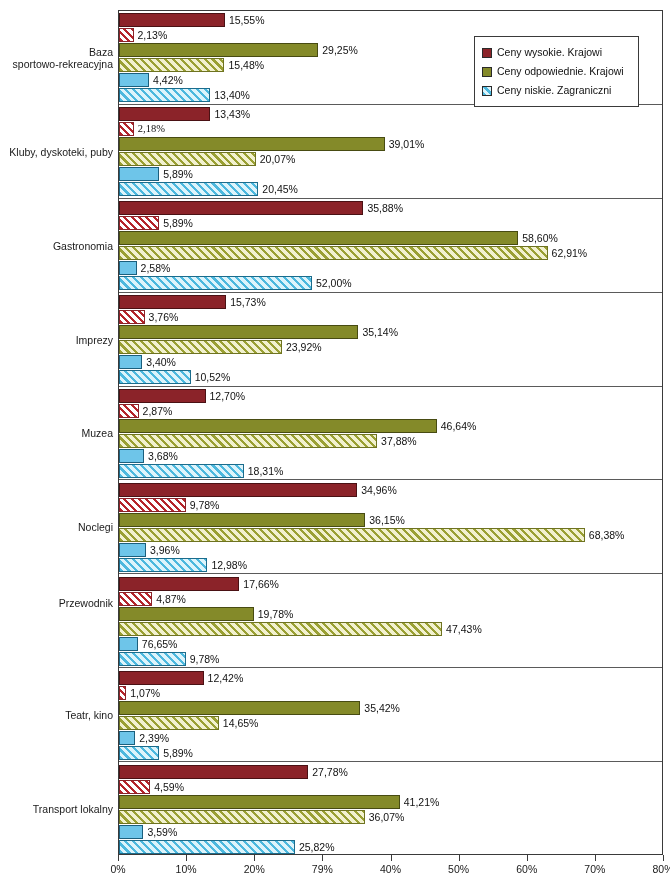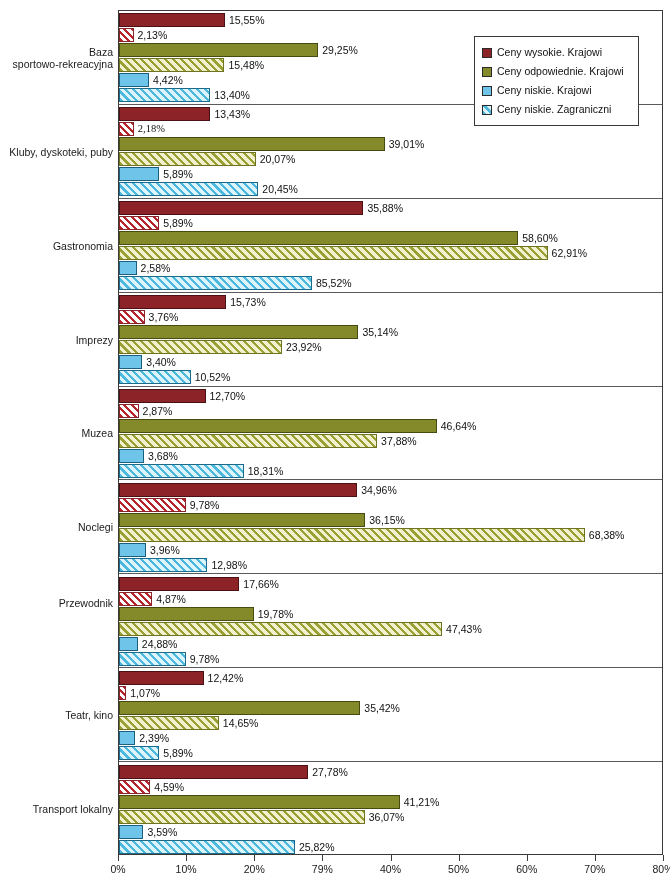--- a/index.html
+++ b/index.html
@@ -244,21 +244,21 @@
         <div class="bar-line" style="top: 47.4444px;">
           <div class="bar s3" title="Ceny odpowiednie. Zagraniczni: 62,91%" style="width: 428.574px;"></div>
           <span class="bar-value" style="left: 428.574px;">62,91%</span>
         </div>
         <div class="bar-line" style="top: 62.4444px;">
           <div class="bar s4" title="Ceny niskie. Krajowi: 2,58%" style="width: 17.5763px;"></div>
           <span class="bar-value" style="left: 17.5763px;">2,58%</span>
         </div>
         <div class="bar-line" style="top: 77.4444px;">
           <div class="bar s5" title="Ceny niskie. Zagraniczni: 28,33%" style="width: 192.998px;"></div>
-          <span class="bar-value" style="left: 192.998px;">85,52%</span>
+          <span class="bar-value" style="left: 192.998px;">52,00%</span>
         </div>
       </div>
       <div class="cat-row" style="top: 281.667px; height: 93.8889px;">
         <div class="cat-label" style="top: 40.9444px;">Imprezy</div>
         <div class="bar-line" style="top: 2.44444px;">
           <div class="bar s0" title="Ceny wysokie. Krajowi: 15,73%" style="width: 107.161px;"></div>
           <span class="bar-value" style="left: 107.161px;">15,73%</span>
         </div>
         <div class="bar-line" style="top: 17.4444px;">
           <div class="bar s1" title="Ceny wysokie. Zagraniczni: 3,76%" style="width: 25.615px;"></div>
@@ -348,21 +348,21 @@
         <div class="bar-line" style="top: 32.4444px;">
           <div class="bar s2" title="Ceny odpowiednie. Krajowi: 19,78%" style="width: 134.751px;"></div>
           <span class="bar-value" style="left: 134.751px;">19,78%</span>
         </div>
         <div class="bar-line" style="top: 47.4444px;">
           <div class="bar s3" title="Ceny odpowiednie. Zagraniczni: 47,43%" style="width: 323.117px;"></div>
           <span class="bar-value" style="left: 323.117px;">47,43%</span>
         </div>
         <div class="bar-line" style="top: 62.4444px;">
           <div class="bar s4" title="Ceny niskie. Krajowi: 2,76%" style="width: 18.8025px;"></div>
-          <span class="bar-value" style="left: 18.8025px;">24,88%</span>
+          <span class="bar-value" style="left: 18.8025px;">76,65%</span>
         </div>
         <div class="bar-line" style="top: 77.4444px;">
           <div class="bar s5" title="Ceny niskie. Zagraniczni: 9,78%" style="width: 66.6262px;"></div>
           <span class="bar-value" style="left: 66.6262px;">9,78%</span>
         </div>
       </div>
       <div class="cat-row" style="top: 657.222px; height: 93.8889px;">
         <div class="cat-label" style="top: 40.9444px;">Teatr, kino</div>
         <div class="bar-line" style="top: 2.44444px;">
           <div class="bar s0" title="Ceny wysokie. Krajowi: 12,42%" style="width: 84.6112px;"></div>
@@ -442,22 +442,18 @@
   <div id="legend">
       <div class="legend-item">
         <span class="legend-swatch s0"></span>
         <span class="legend-text">Ceny wysokie. Krajowi</span>
       </div>
       <div class="legend-item">
         <span class="legend-swatch s2"></span>
         <span class="legend-text">Ceny odpowiednie. Krajowi</span>
       </div>
       <div class="legend-item">
-        <span class="legend-swatch s4"></span>
-        <span class="legend-text">Ceny niskie. Krajowi</span>
-      </div>
-      <div class="legend-item">
         <span class="legend-swatch s5"></span>
         <span class="legend-text">Ceny niskie. Zagraniczni</span>
       </div>
     </div>
 
 </div>
 
 </body></html>

